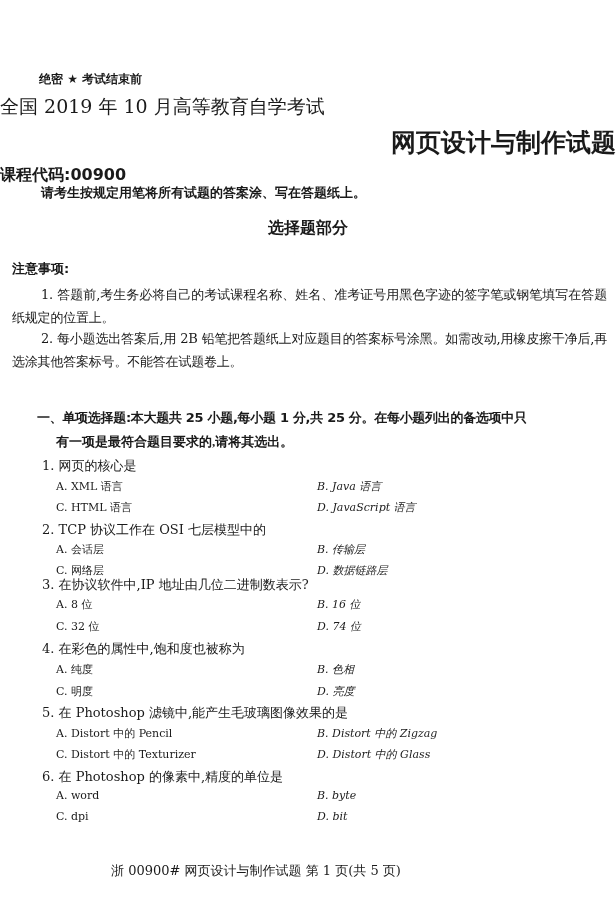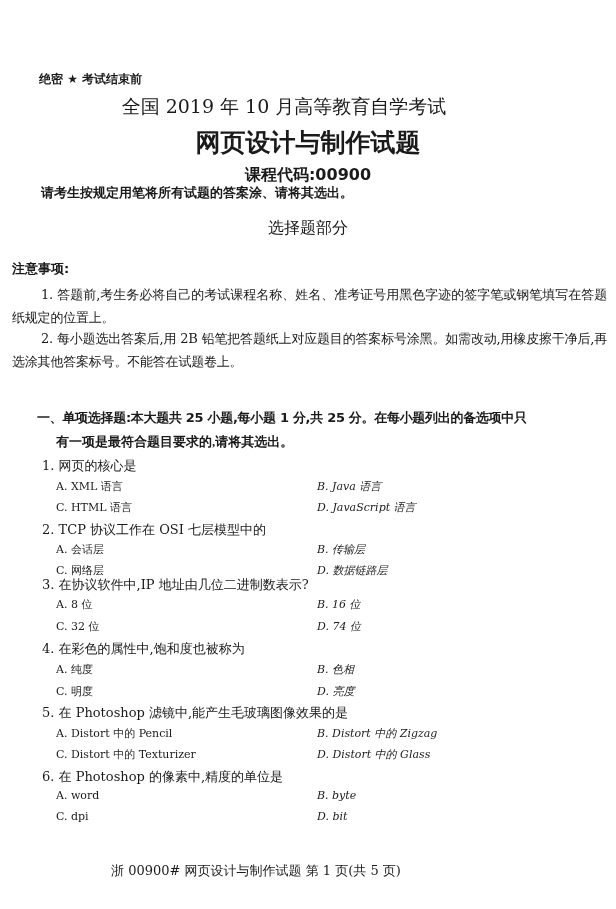--- a/index.html
+++ b/index.html
@@ -3,45 +3,45 @@
   <meta charset="utf-8">
   <style>
     html, body { margin: 0; padding: 0; }
     body {
       width: 616px; height: 909px; background: #ffffff; color: #1a1a1a;
       font-family: "DejaVu Serif", "Liberation Serif", serif;
       position: relative; overflow: hidden;
     }
     .abs { position: absolute; white-space: nowrap; }
     .secret { left: 12px; top: 71px; font-size: 12px; font-family: "DejaVu Sans", sans-serif; font-weight: bold; padding-left: 27px; }
-    .exam-title { left: 0; width: 568px; text-align: center; top: 94px; font-size: 19px; }
-    .subject { left: 0; width: 616px; text-align: center; top: 126px; font-size: 25px; font-weight: bold; font-family: "DejaVu Sans", sans-serif; }
-    .code { left: 0; width: 616px; text-align: center; top: 165px; font-size: 16px; font-weight: bold; font-family: "DejaVu Sans", sans-serif; }
+    .exam-title { left: 0; width: 568px; text-align: left; top: 94px; font-size: 19px; }
+    .subject { left: 0; width: 616px; text-align: right; top: 126px; font-size: 25px; font-weight: bold; font-family: "DejaVu Sans", sans-serif; }
+    .code { left: 0; width: 616px; text-align: left; top: 165px; font-size: 16px; font-weight: bold; font-family: "DejaVu Sans", sans-serif; }
     .instr { left: 41px; top: 184px; font-size: 13px; font-family: "DejaVu Sans", sans-serif; font-weight: bold; }
-    .section { left: 0; width: 616px; text-align: center; top: 218px; font-size: 16px; font-weight: normal; font-family: "DejaVu Sans", sans-serif; }
+    .section { left: 0; width: 616px; text-align: center; top: 218px; font-size: 16px; font-weight: bold; font-family: "DejaVu Sans", sans-serif; }
     .notes-h { left: 12px; top: 260px; font-size: 13px; font-family: "DejaVu Sans", sans-serif; font-weight: bold; }
     .para { position: absolute; left: 12px; width: 595px; font-size: 13px; line-height: 23px; text-indent: 29px; white-space: normal; text-align: justify; letter-spacing: -0.2px; }
     .p1 { top: 283px; }
     .p2 { top: 327px; }
     .part-h { left: 37px; top: 409px; font-size: 13px; font-weight: bold; font-family: "DejaVu Sans", sans-serif; letter-spacing: -0.3px; }
     .part-h2 { left: 56px; top: 433px; font-size: 13px; font-weight: bold; font-family: Liberation Serif, serif; }
     .q { left: 42px; font-size: 13px; }
     .opt { font-size: 11px; }
     .oa { left: 56px; }
     .ob { left: 317px; font-style: italic; }
     .footer { left: 0; width: 512px; text-align: center; top: 862px; font-size: 13px; }
   </style>
 </head>
 <body>
 
 <div class="abs secret">绝密 ★ 考试结束前</div>
 <div class="abs exam-title">全国 2019 年 10 月高等教育自学考试</div>
 <div class="abs subject">网页设计与制作试题</div>
 <div class="abs code">课程代码:00900</div>
-<div class="abs instr">请考生按规定用笔将所有试题的答案涂、请将其选出。</div>
+<div class="abs instr">请考生按规定用笔将所有试题的答案涂、写在答题纸上。</div>
 <div class="abs section">选择题部分</div>
 
 <div class="abs notes-h">注意事项:</div>
 <div class="para p1">1. 答题前,考生务必将自己的考试课程名称、姓名、准考证号用黑色字迹的签字笔或钢笔填写在答题纸规定的位置上。</div>
 <div class="para p2">2. 每小题选出答案后,用 2B 铅笔把答题纸上对应题目的答案标号涂黑。如需改动,用橡皮擦干净后,再选涂其他答案标号。不能答在试题卷上。</div>
 
 <div class="abs part-h">一、单项选择题:本大题共 25 小题,每小题 1 分,共 25 分。在每小题列出的备选项中只</div>
 <div class="abs part-h2">有一项是最符合题目要求的,请将其选出。</div>
 
 <div class="abs q" style="top:457px">1. 网页的核心是</div>

